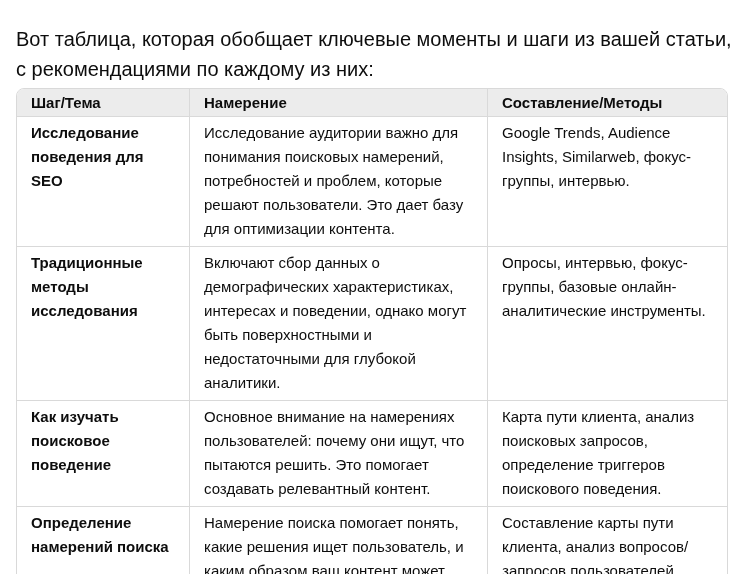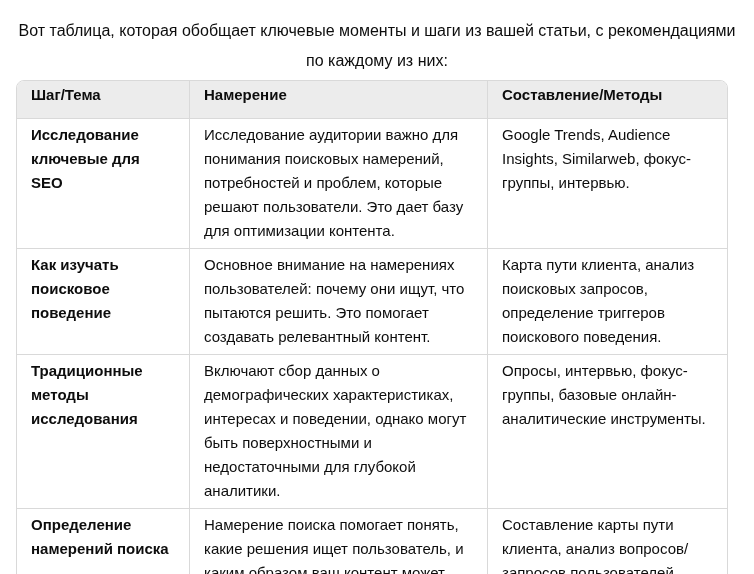--- a/index.html
+++ b/index.html
@@ -15,25 +15,24 @@
     height: 574px;
     overflow: hidden;
     background: var(--page_bg);
     color: var(--text);
     font-family: "Liberation Sans", "DejaVu Sans", sans-serif;
   }
   .page {
     padding: 8px 16px 0 16px;
   }
   .intro {
-    margin: 8px 0 4px 0;
-    font-size: 16px;
+    margin: 16px 0 4px 0;
+    font-size: 20px;
     line-height: 30px;
     color: var(--text);
-    text-align: center;
   }
   .table-wrap {
     width: 712px;
     border: 1px solid var(--border);
     border-radius: 8px;
     overflow: hidden;
     background: #fff;
   }
   table.summary {
     width: 100%;
@@ -42,21 +41,21 @@
     table-layout: fixed;
     font-size: 15px;
   }
   col.c-topic { width: 172px; }
   col.c-desc  { width: 298px; }
   col.c-tools { width: 242px; }
   th {
     background: var(--header_bg);
     text-align: left;
     font-weight: 700;
-    padding: 4px 14px 13px 14px;
+    padding: 4px 14px 3px 14px;
     line-height: 20px;
     vertical-align: middle;
     white-space: nowrap;
     overflow: hidden;
   }
   td {
     padding: 4px 14px 5px 14px;
     line-height: 24px;
     vertical-align: top;
     border-top: 1px solid var(--border);
@@ -84,33 +83,33 @@
       </colgroup>
       <thead>
         <tr>
           <th>Шаг/Тема</th>
           <th>Намерение</th>
           <th>Составление/Методы</th>
         </tr>
       </thead>
       <tbody>
         <tr>
-          <td class="topic">Исследование ключевые для SEO</td>
+          <td class="topic">Исследование поведения для SEO</td>
           <td>Исследование аудитории важно для понимания поисковых намерений, потребностей и проблем, которые решают пользователи. Это дает базу для оптимизации контента.</td>
           <td>Google Trends, Audience Insights, Similarweb, фокус-группы, интервью.</td>
+        </tr>
+        <tr>
+          <td class="topic">Традиционные методы исследования</td>
+          <td>Включают сбор данных о демографических характеристиках, интересах и поведении, однако могут быть поверхностными и недостаточными для глубокой аналитики.</td>
+          <td>Опросы, интервью, фокус-группы, базовые онлайн-аналитические инструменты.</td>
         </tr>
         <tr>
           <td class="topic">Как изучать поисковое поведение</td>
           <td>Основное внимание на намерениях пользователей: почему они ищут, что пытаются решить. Это помогает создавать релевантный контент.</td>
           <td>Карта пути клиента, анализ поисковых запросов, определение триггеров поискового поведения.</td>
-        </tr>
-        <tr>
-          <td class="topic">Традиционные методы исследования</td>
-          <td>Включают сбор данных о демографических характеристиках, интересах и поведении, однако могут быть поверхностными и недостаточными для глубокой аналитики.</td>
-          <td>Опросы, интервью, фокус-группы, базовые онлайн-аналитические инструменты.</td>
         </tr>
         <tr>
           <td class="topic">Определение намерений поиска</td>
           <td>Намерение поиска помогает понять, какие решения ищет пользователь, и каким образом ваш контент может помочь.</td>
           <td>Составление карты пути клиента, анализ вопросов/запросов пользователей.</td>
         </tr>
       </tbody>
     </table>
   </div>
 

